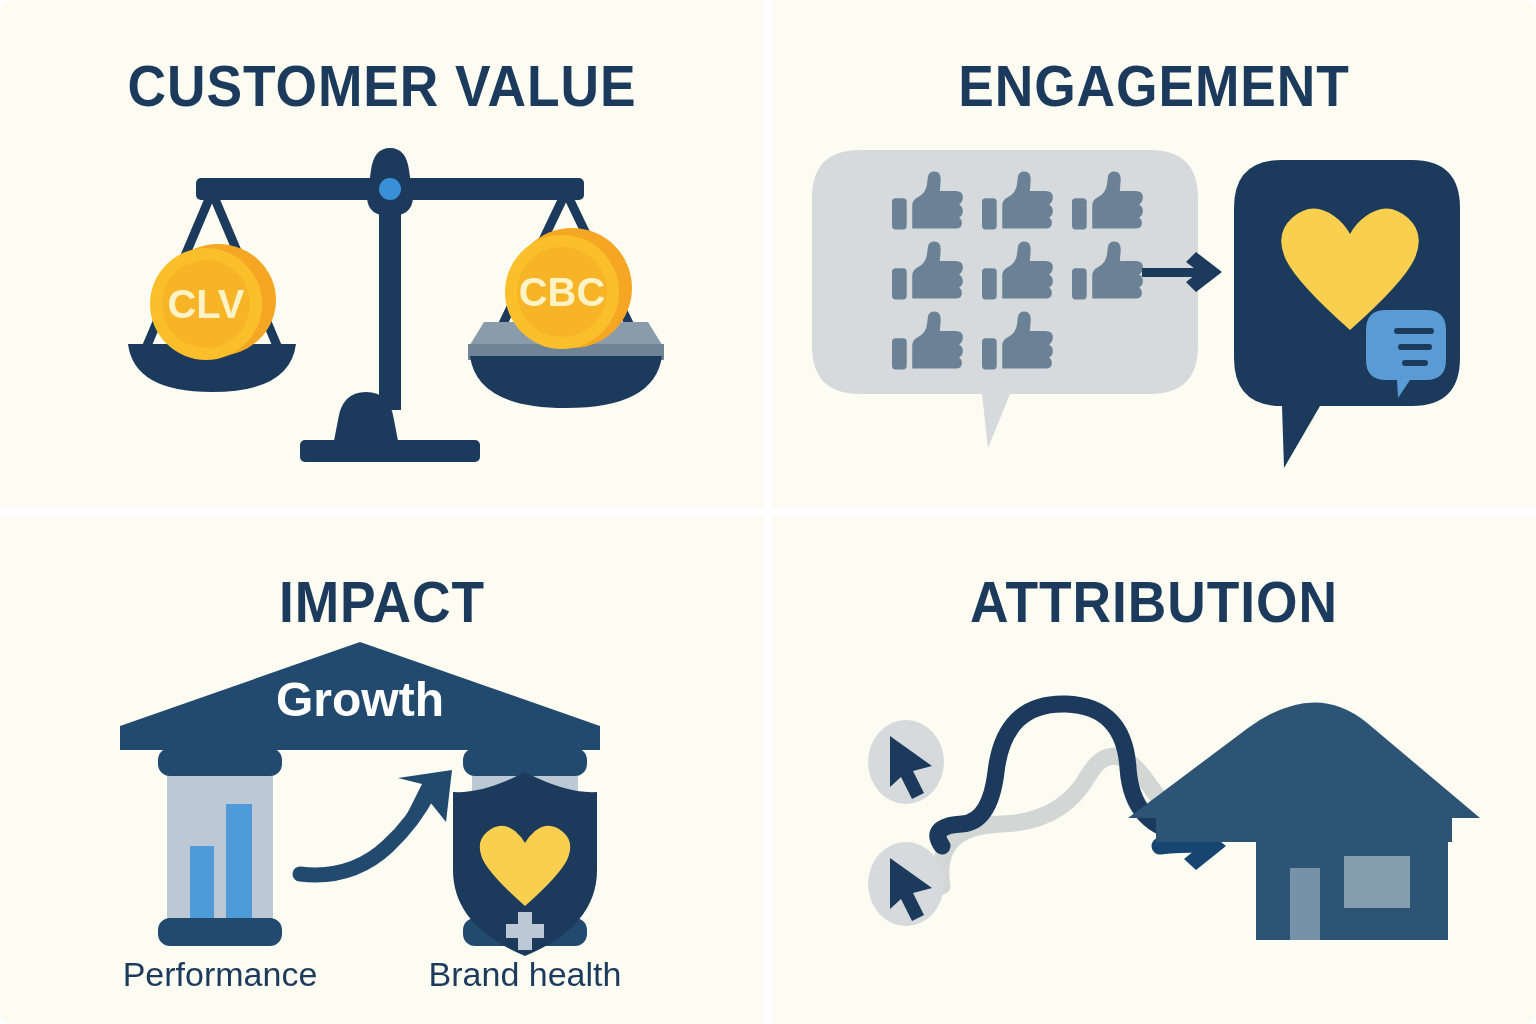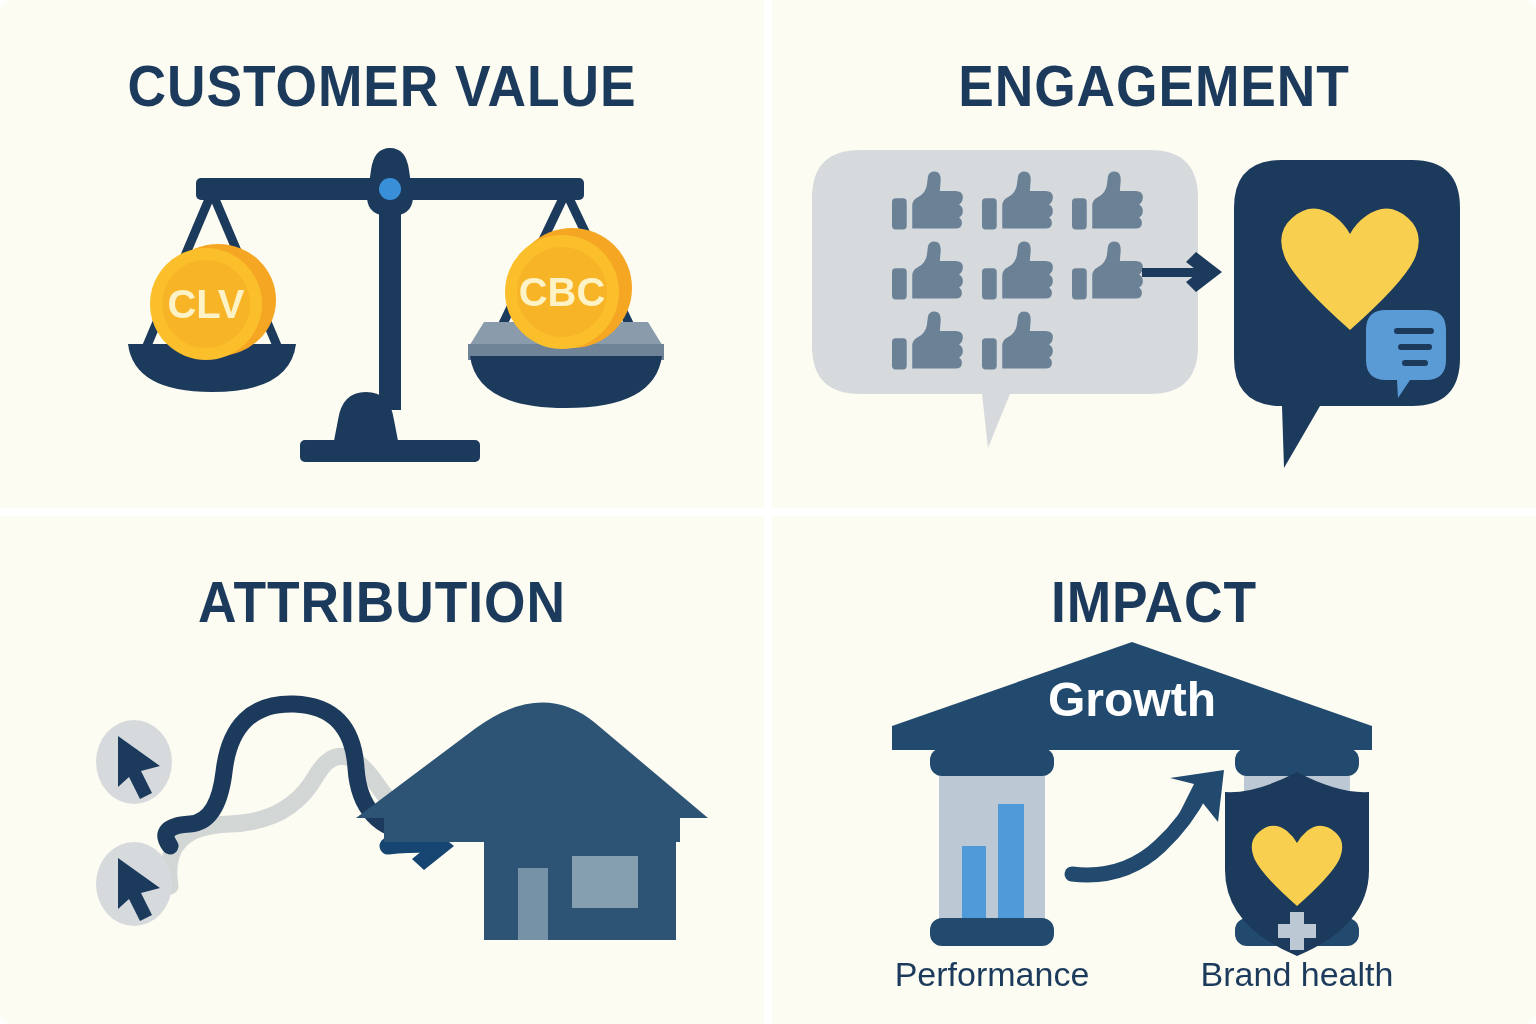--- a/index.html
+++ b/index.html
@@ -155,20 +155,58 @@
         <g>
           <path d="M614 310 h40 q20 0 20 20 v30 q0 20 -20 20 h-16 l-12 18 l-1 -18 h-11 q-20 0 -20 -20 v-30 q0 -20 20 -20 z" fill="#5b9bd5"></path>
           <rect x="622" y="328" width="40" height="6" rx="3" fill="#1b3a5c"></rect>
           <rect x="626" y="344" width="34" height="6" rx="3" fill="#1b3a5c"></rect>
           <rect x="630" y="360" width="26" height="6" rx="3" fill="#1b3a5c"></rect>
         </g>
       </svg>
     </div>
 
     <div class="panel">
+      <div class="panel-title" id="title-impact">IMPACT</div>
+
+      <svg class="art" viewBox="0 0 764 508">
+
+        <path d="M360 126 L600 210 v24 H120 v-24 z" fill="#224a6e"></path>
+        <text x="360" y="200" text-anchor="middle" fill="#ffffff" font-family="Liberation Sans, sans-serif" font-size="48" font-weight="700">Growth</text>
+
+        <g>
+          <rect x="167" y="248" width="106" height="168" rx="4" fill="#bcc9d4"></rect>
+          <rect x="158" y="232" width="124" height="28" rx="12" fill="#224a6e"></rect>
+          <rect x="158" y="402" width="124" height="28" rx="12" fill="#224a6e"></rect>
+
+          <rect x="190" y="330" width="24" height="72" fill="#4f9ad8"></rect>
+          <rect x="226" y="288" width="26" height="114" fill="#4f9ad8"></rect>
+        </g>
+        <text x="220" y="470" text-anchor="middle" fill="#1b3a5c" font-family="Liberation Sans, sans-serif" font-size="34">Performance</text>
+
+        <g>
+          <rect x="472" y="248" width="106" height="168" rx="4" fill="#bcc9d4"></rect>
+          <rect x="463" y="232" width="124" height="28" rx="12" fill="#224a6e"></rect>
+          <rect x="463" y="402" width="124" height="28" rx="12" fill="#224a6e"></rect>
+        </g>
+
+        <g>
+          <path d="M525 256 q42 22 72 20 v78 q0 56 -72 86 q-72 -30 -72 -86 v-78 q30 2 72 -20 z" fill="#1b3a5c"></path>
+          <path d="M525 390 q-34 -30 -42 -46 q-8 -18 4 -28 q14 -12 28 -1 q6 5 10 12 q4 -7 10 -12 q14 -11 28 1 q12 10 4 28 q-8 16 -42 46 z" fill="#f9cf4f"></path>
+          <path d="M518 396 h14 v12 h12 v14 h-12 v12 h-14 v-12 h-12 v-14 h12 z" fill="#bcc9d4"></path>
+        </g>
+        <text x="525" y="470" text-anchor="middle" fill="#1b3a5c" font-family="Liberation Sans, sans-serif" font-size="34">Brand health</text>
+
+        <g>
+          <path d="M300 358 q52 6 88 -28 q26 -24 42 -56" stroke="#224a6e" stroke-width="15" fill="none" stroke-linecap="round"></path>
+          <path d="M452 254 l-6 52 l-16 -20 l-22 10 l14 -28 l-24 -6 z" fill="#224a6e"></path>
+        </g>
+      </svg>
+    </div>
+
+    <div class="panel">
       <div class="panel-title" id="title-attribution">ATTRIBUTION</div>
 
       <svg class="art" viewBox="0 0 764 508">
 
         <path d="M170 370 q-10 -60 60 -62 q60 -2 86 -48 q26 -44 62 10 q22 32 48 36" stroke="#d2d7d6" stroke-width="17" fill="none" stroke-linecap="round"></path>
 
         <path d="M170 330 q-14 -20 20 -22 q28 -2 34 -52 q8 -70 70 -68 q58 2 62 64 q4 60 60 66" stroke="#1b3a5c" stroke-width="17" fill="none" stroke-linecap="round"></path>
 
         <g>
           <path d="M388 330 q18 -2 42 -2" stroke="#154570" stroke-width="17" fill="none" stroke-linecap="round"></path>
@@ -187,52 +225,14 @@
 
         <g>
           <path d="M476 212 q66 -48 118 -6 l114 96 h-28 v24 h-296 v-24 h-28 z" fill="#2d5475"></path>
           <rect x="484" y="300" width="192" height="124" fill="#2d5475"></rect>
           <rect x="518" y="352" width="30" height="72" fill="#8fa7b8" opacity="0.75"></rect>
           <rect x="572" y="340" width="66" height="52" fill="#9bb0bf" opacity="0.8"></rect>
         </g>
       </svg>
     </div>
 
-    <div class="panel">
-      <div class="panel-title" id="title-impact">IMPACT</div>
-
-      <svg class="art" viewBox="0 0 764 508">
-
-        <path d="M360 126 L600 210 v24 H120 v-24 z" fill="#224a6e"></path>
-        <text x="360" y="200" text-anchor="middle" fill="#ffffff" font-family="Liberation Sans, sans-serif" font-size="48" font-weight="700">Growth</text>
-
-        <g>
-          <rect x="167" y="248" width="106" height="168" rx="4" fill="#bcc9d4"></rect>
-          <rect x="158" y="232" width="124" height="28" rx="12" fill="#224a6e"></rect>
-          <rect x="158" y="402" width="124" height="28" rx="12" fill="#224a6e"></rect>
-
-          <rect x="190" y="330" width="24" height="72" fill="#4f9ad8"></rect>
-          <rect x="226" y="288" width="26" height="114" fill="#4f9ad8"></rect>
-        </g>
-        <text x="220" y="470" text-anchor="middle" fill="#1b3a5c" font-family="Liberation Sans, sans-serif" font-size="34">Performance</text>
-
-        <g>
-          <rect x="472" y="248" width="106" height="168" rx="4" fill="#bcc9d4"></rect>
-          <rect x="463" y="232" width="124" height="28" rx="12" fill="#224a6e"></rect>
-          <rect x="463" y="402" width="124" height="28" rx="12" fill="#224a6e"></rect>
-        </g>
-
-        <g>
-          <path d="M525 256 q42 22 72 20 v78 q0 56 -72 86 q-72 -30 -72 -86 v-78 q30 2 72 -20 z" fill="#1b3a5c"></path>
-          <path d="M525 390 q-34 -30 -42 -46 q-8 -18 4 -28 q14 -12 28 -1 q6 5 10 12 q4 -7 10 -12 q14 -11 28 1 q12 10 4 28 q-8 16 -42 46 z" fill="#f9cf4f"></path>
-          <path d="M518 396 h14 v12 h12 v14 h-12 v12 h-14 v-12 h-12 v-14 h12 z" fill="#bcc9d4"></path>
-        </g>
-        <text x="525" y="470" text-anchor="middle" fill="#1b3a5c" font-family="Liberation Sans, sans-serif" font-size="34">Brand health</text>
-
-        <g>
-          <path d="M300 358 q52 6 88 -28 q26 -24 42 -56" stroke="#224a6e" stroke-width="15" fill="none" stroke-linecap="round"></path>
-          <path d="M452 254 l-6 52 l-16 -20 l-22 10 l14 -28 l-24 -6 z" fill="#224a6e"></path>
-        </g>
-      </svg>
-    </div>
-
   </div>
 </div>
 
 </body></html>

